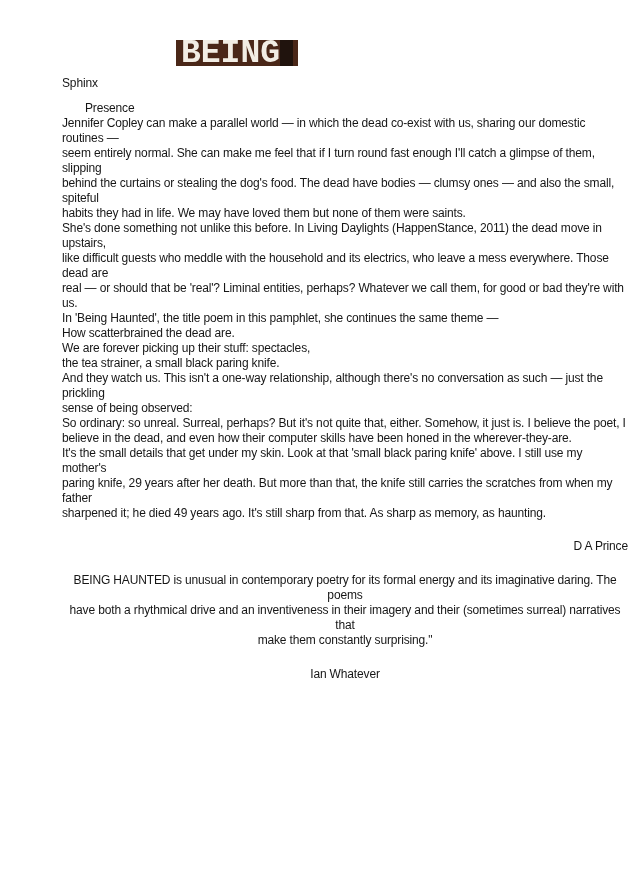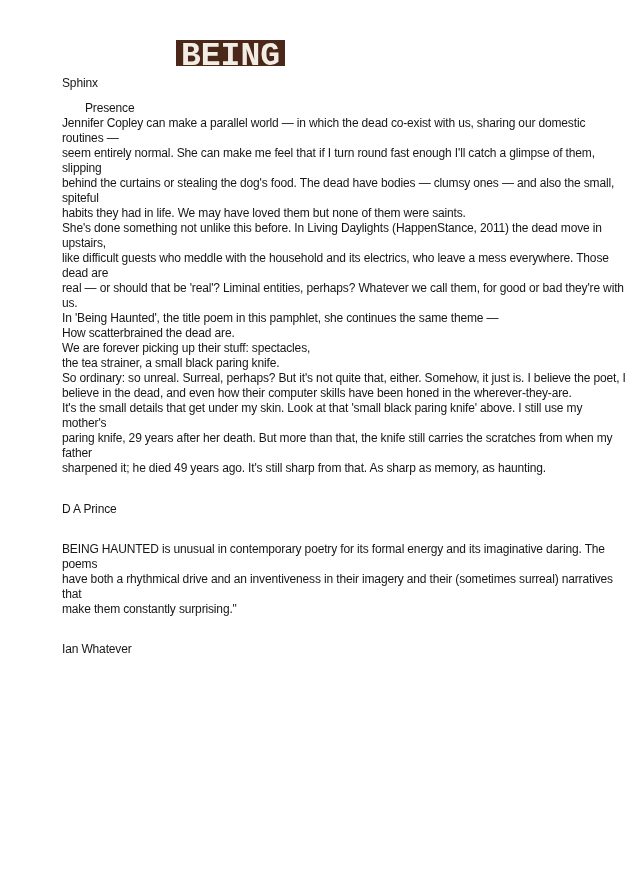--- a/index.html
+++ b/index.html
@@ -27,21 +27,20 @@
     padding: 0 5px;
     overflow: hidden;
     font-family: "Liberation Mono", monospace;
     font-weight: bold;
     font-size: 33px;
     line-height: 1;
     color: var(--banner-text, #f2ede4);
     letter-spacing: 0px;
     text-shadow: 0 0 1px rgba(74,39,24,0.6);
     white-space: nowrap;
-    flex-direction: column;
   }
   .banner .gap {
     align-self: stretch;
     width: 13px;
     background: var(--banner-gap, #20130d);
     flex: 0 0 auto;
   }
   
   .content {
     position: absolute;
@@ -51,22 +50,22 @@
     font-size: 12px;
     line-height: 15px;
     letter-spacing: -0.15px;
     color: var(--body-text, #161616);
   }
   .block {
     white-space: pre-line;
     margin: 0;
   }
   .mt10 { margin-top: 10px; padding-left: 23px; }
-  .mt13 { margin-top: 25px; }
-  .mt15 { margin-top: 26px; }
+  .mt13 { margin-top: 19px; text-align: center; }
+  .mt15 { margin-top: 18px; text-align: right; }
 </style>
 </head>
 <body>
 
 <div class="page">
 
   <div class="banner">
     <span>BEING</span>
     <span class="gap"></span>
   </div>
@@ -84,20 +83,22 @@
 
     <div class="block">She's done something not unlike this before. In Living Daylights (HappenStance, 2011) the dead move in upstairs,
 like difficult guests who meddle with the household and its electrics, who leave a mess everywhere. Those dead are
 real — or should that be 'real'? Liminal entities, perhaps? Whatever we call them, for good or bad they're with us.
 In 'Being Haunted', the title poem in this pamphlet, she continues the same theme —</div>
 
     <div class="block">How scatterbrained the dead are.
 We are forever picking up their stuff: spectacles,
 the tea strainer, a small black paring knife.</div>
 
+    <div class="block">And they watch us. This isn't a one-way relationship, although there's no conversation as such — just the prickling
+sense of being observed:</div>
 
 
     <div class="block">So ordinary: so unreal. Surreal, perhaps? But it's not quite that, either. Somehow, it just is. I believe the poet, I
 believe in the dead, and even how their computer skills have been honed in the wherever-they-are.</div>
 
     <div class="block">It's the small details that get under my skin. Look at that 'small black paring knife' above. I still use my mother's
 paring knife, 29 years after her death. But more than that, the knife still carries the scratches from when my father
 sharpened it; he died 49 years ago. It's still sharp from that. As sharp as memory, as haunting.</div>
 
     <div class="block mt15">D A Prince</div>

